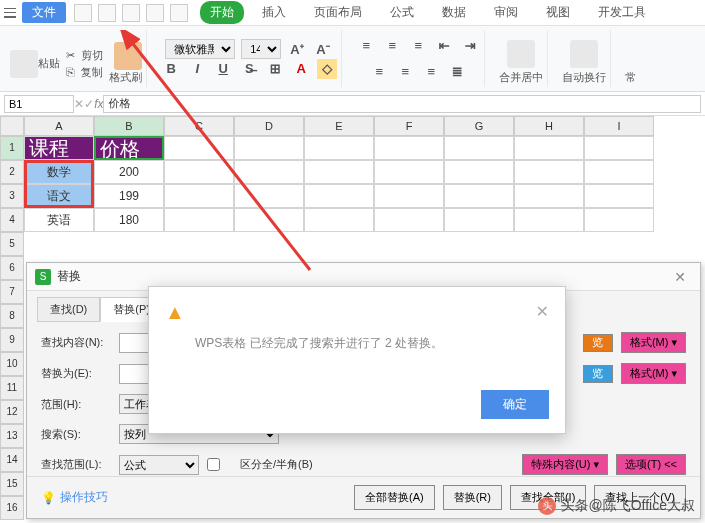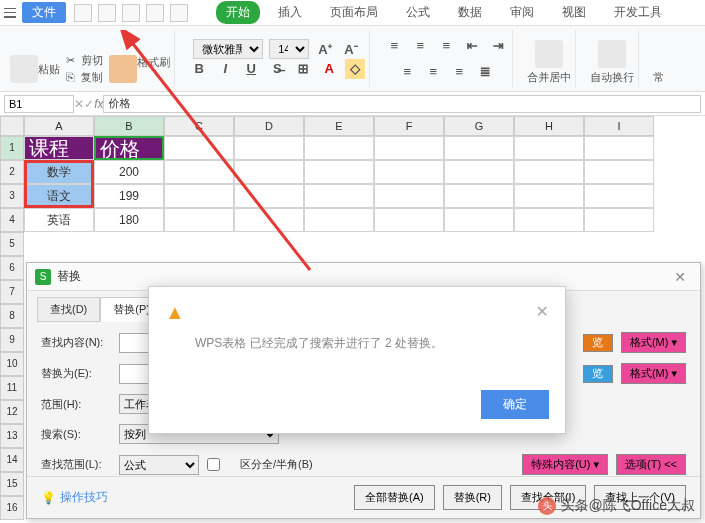--- a/index.html
+++ b/index.html
@@ -3,21 +3,21 @@
 <meta charset="utf-8">
 <style>
 *{box-sizing:border-box;margin:0;padding:0;font-family:"Microsoft YaHei",sans-serif}
 body{width:705px;height:523px;background:#fff;font-size:12px;color:#333;position:relative;overflow:hidden}
 .menubar{height:26px;background:#fff;border-bottom:1px solid #e0e0e0;display:flex;align-items:center;padding:0 4px;gap:2px}
 .menubar .menu-icon{width:12px;height:10px;display:flex;flex-direction:column;justify-content:space-between}
 .menubar .menu-icon span{height:1.5px;background:#666}
 .menubar .file-menu{background:#4a8de8;color:#fff;padding:2px 10px;border-radius:2px;margin-left:4px}
 .qat{display:flex;gap:6px;margin-left:6px}
 .qat-icon{width:18px;height:18px;border:1px solid #ccc;background:#f8f8f8}
-.tabs{display:flex;margin-left:26px;gap:8px}
+.tabs{display:flex;margin-left:10px;gap:8px}
 .tab{padding:3px 10px;color:#555}
 .tab.active{background:#2ca840;color:#fff;border-radius:10px}
 .ribbon{height:66px;background:#f8f9fa;display:flex;padding:4px 6px;gap:10px;border-bottom:1px solid #ddd}
 .rgroup{display:flex;flex-direction:column;align-items:center;justify-content:flex-end;font-size:11px;color:#555;gap:2px;padding:2px 4px;border-right:1px solid #e8e8e8}
 .rgroup:last-child{border-right:none}
 .ricon{width:28px;height:28px;background:#e8e8e8;border-radius:3px}
 .rrow{display:flex;gap:6px;align-items:center}
 .font-sel{width:70px;height:20px;border:1px solid #ccc;padding:0 4px;font-size:11px}
 .size-sel{width:40px;height:20px;border:1px solid #ccc;padding:0 4px;font-size:11px}
 .fbtn{width:20px;height:20px;display:flex;align-items:center;justify-content:center;font-size:13px;font-weight:bold;color:#555}
@@ -105,21 +105,21 @@
   <div class="rgroup">
     <div class="rrow">
       <div style="display:flex;flex-direction:row;align-items:center">
         <div class="ricon"></div>
         <span>粘贴</span>
       </div>
       <div style="display:flex;flex-direction:column;gap:2px;font-size:11px">
         <div class="rrow">✂ <span>剪切</span></div>
         <div class="rrow">⎘ <span>复制</span></div>
       </div>
-      <div style="display:flex;flex-direction:row;align-items:flex-start">
+      <div style="display:flex;flex-direction:column;align-items:flex-end">
         <div class="ricon" style="background:#f0c090"></div>
         <span>格式刷</span>
       </div>
     </div>
   </div>
   <div class="rgroup" style="justify-content:center;gap:0">
     <div class="rrow">
       <select class="font-sel"><option>微软雅黑</option></select>
       <select class="size-sel"><option>14</option></select>
       <div class="fbtn">A⁺</div>

